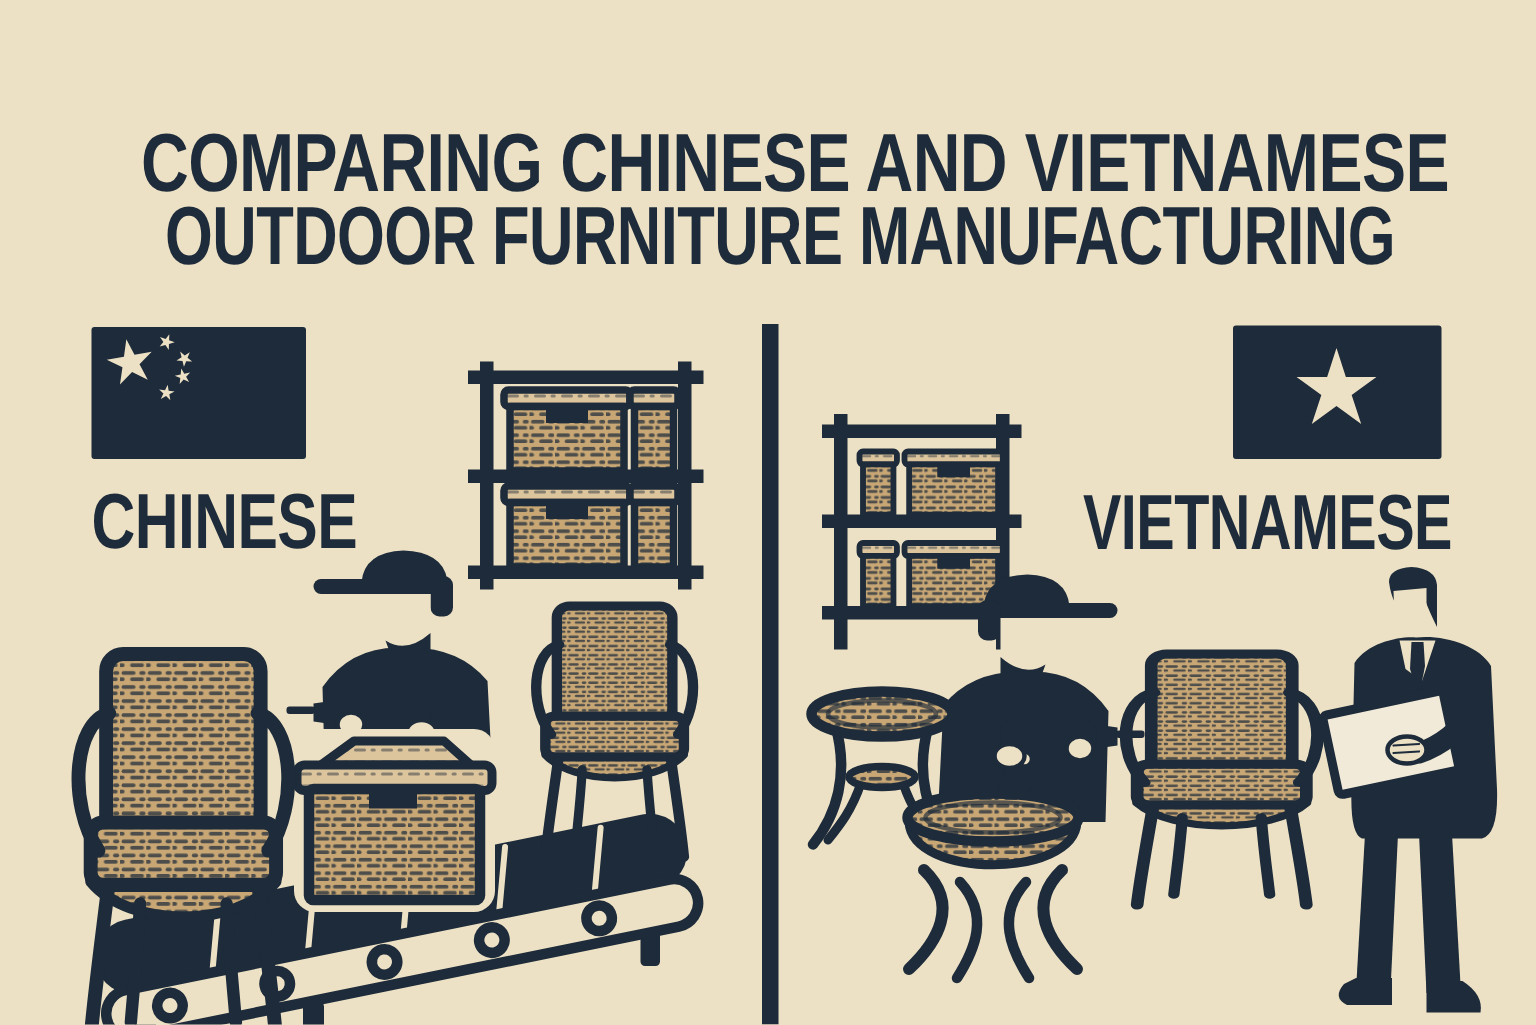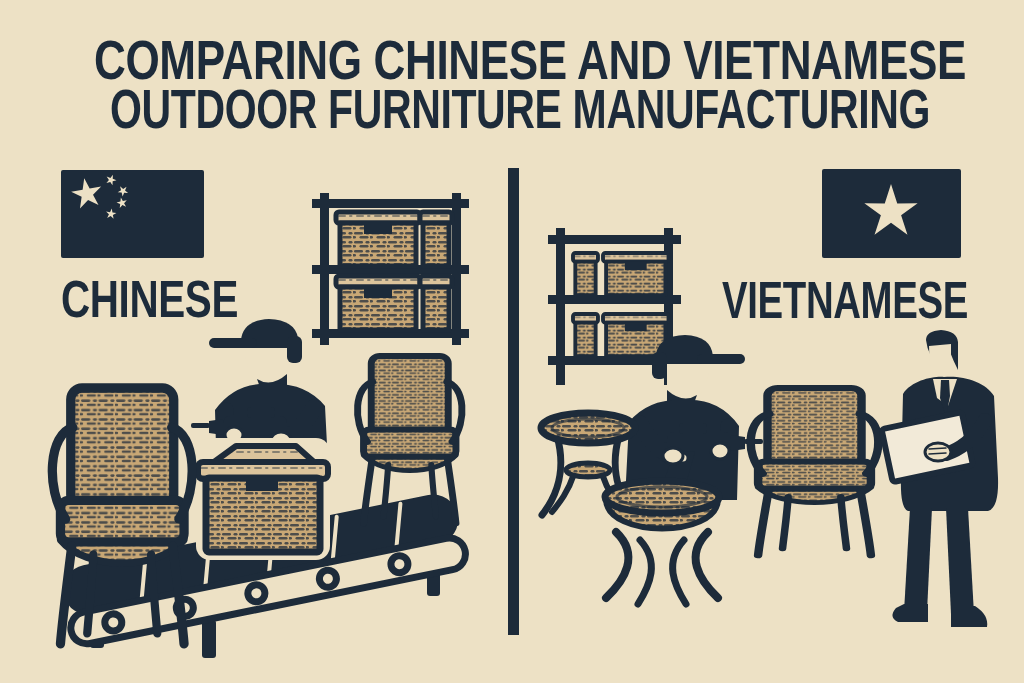--- a/index.html
+++ b/index.html
@@ -1,21 +1,21 @@
 <!DOCTYPE html>
 <html style="--bg: #ede1c5; --ink: #1d2b3a; --wicker: #c8a775; --wicker-light: #dcc49c; --paper: #f2ead8;"><head>
 <meta charset="utf-8">
 <style>
   :root{
     --bg:#ede1c5; --ink:#1d2b3a; --wicker:#c8a775; --wicker-light:#dcc49c; --paper:#f2ead8;
   }
   html,body{margin:0;padding:0;}
   body{width:1024px;height:683px;background:var(--bg);overflow:hidden;
        font-family:"Liberation Sans",sans-serif;}
-  .canvas{position:relative;width:1024px;height:557px;}
+  .canvas{position:relative;width:1024px;height:557px;margin-top:48px;}
   svg{display:block}
   .ink{fill:var(--ink);}
   .cream{fill:var(--bg);}
   .paperf{fill:var(--paper);}
   .wkf{fill:url(#wk);stroke:var(--ink);stroke-linejoin:round;}
   .wklf{fill:url(#wkl);stroke:var(--ink);stroke-linejoin:round;}
   .ln{stroke:var(--ink);fill:none;stroke-linecap:round;}
   .creamln{stroke:var(--bg);fill:none;stroke-linecap:round;}
   .wickbg{fill:var(--wicker);}
   .wickbgl{fill:var(--wicker-light);}

